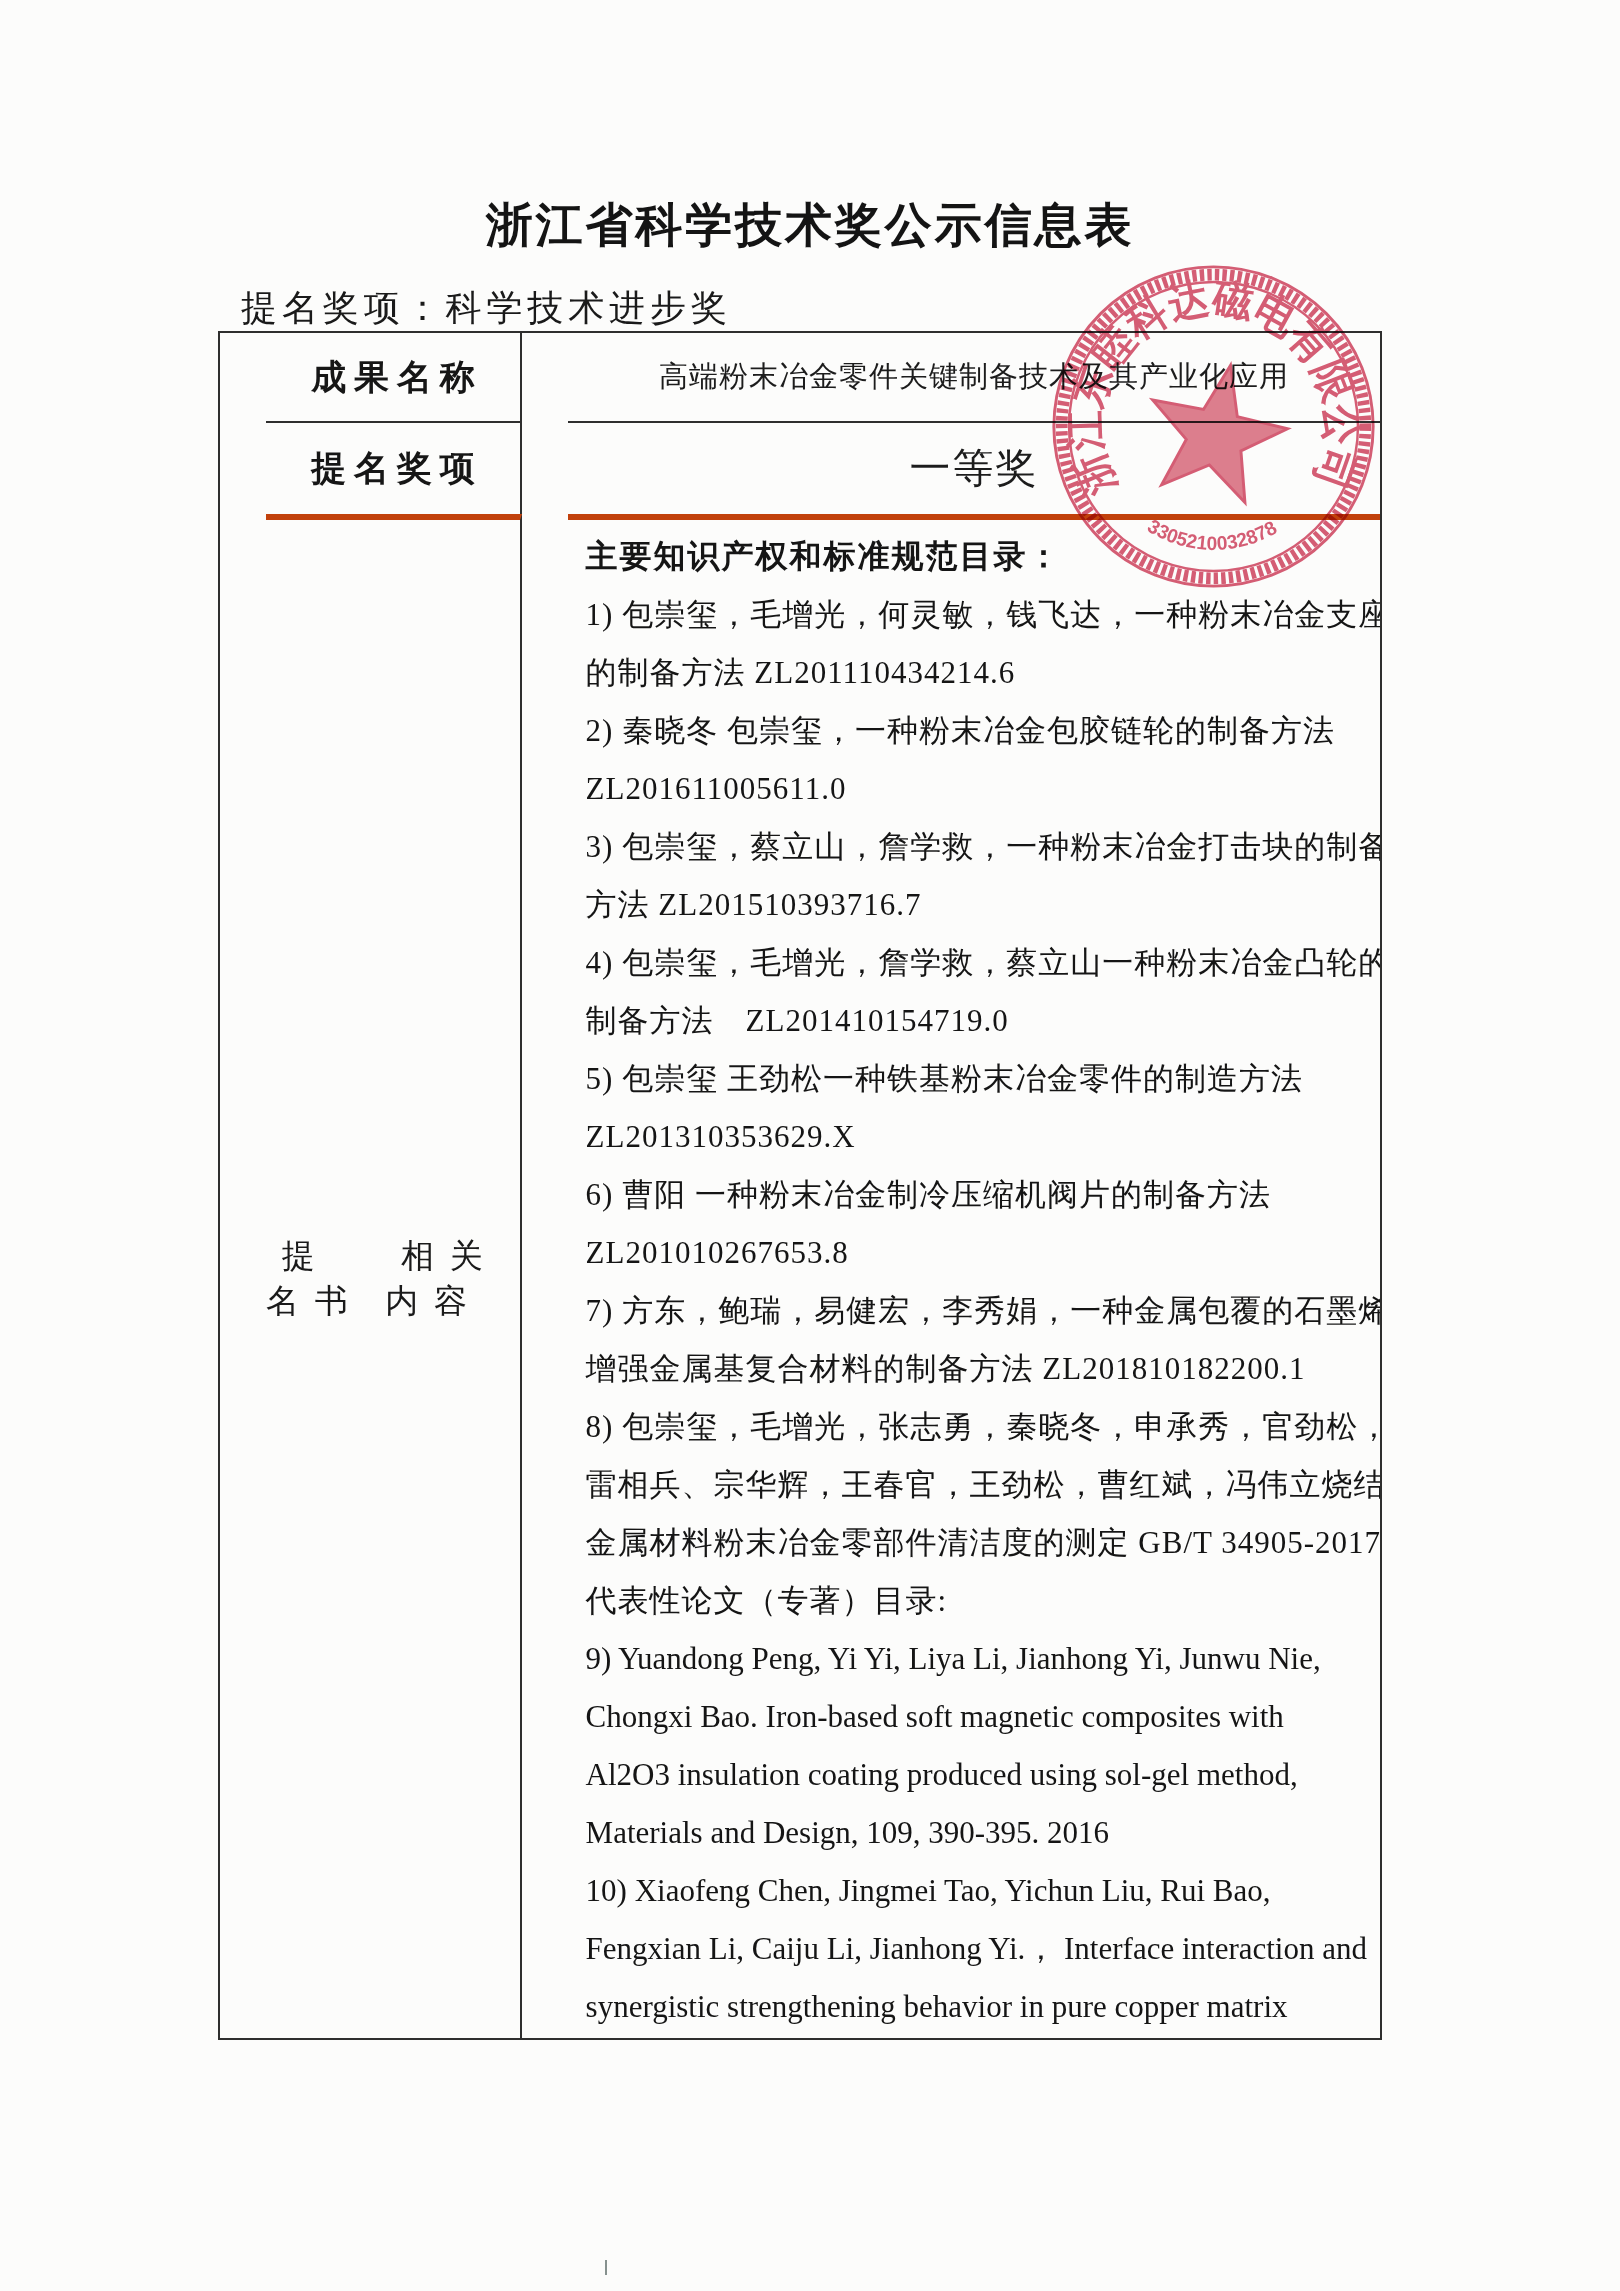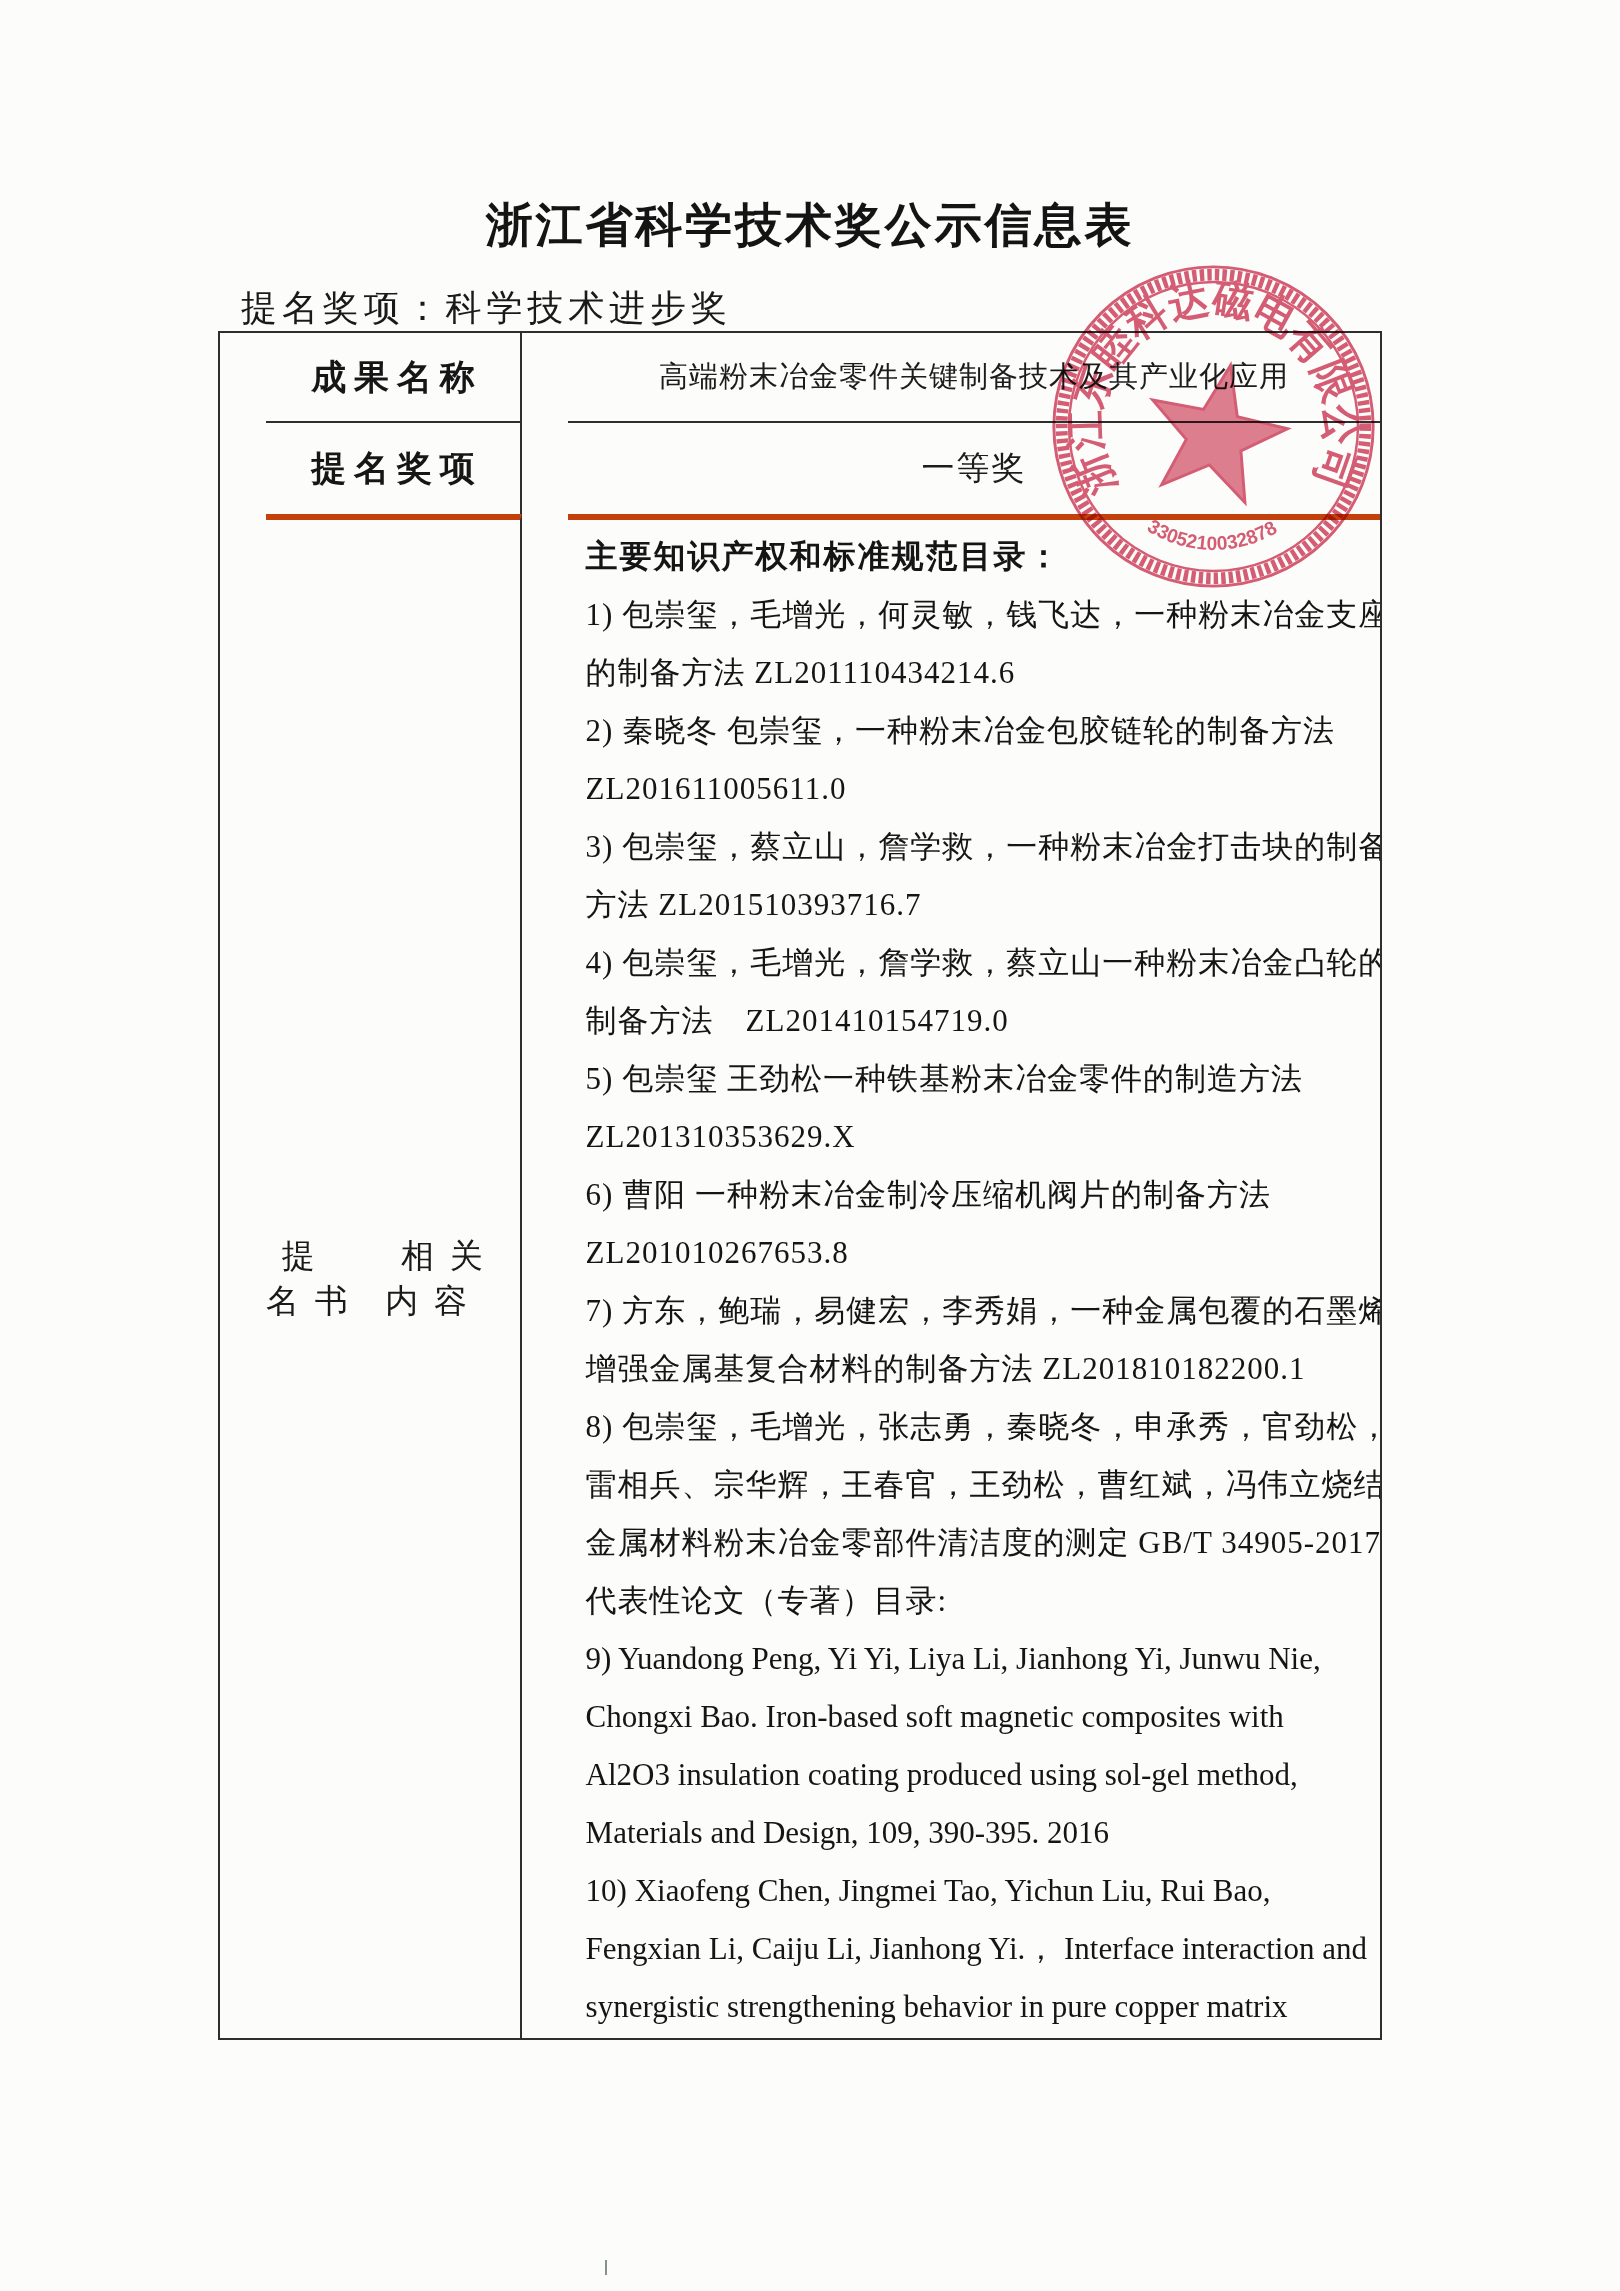--- a/index.html
+++ b/index.html
@@ -35,21 +35,21 @@
   }
   .cell { overflow:hidden;margin-left:46px; }
   .c-label { border-right:2px solid #2e2e2e; display:flex; align-items:center; justify-content:center; }
   .r2 { border-top:2px solid #2e2e2e; }
   .r3 { border-top:6px solid #c2410c; }
   .label-text {
     font-size:35px; font-weight:700; letter-spacing:7.8px; text-indent:7.8px; color:#161616;
   }
   .c-value { display:flex; align-items:center; justify-content:center; }
   .v1 { font-size:29px; letter-spacing:1px; }
-  .v2 { font-size:33px; letter-spacing:2px; }
+  .v2 { font-size:41px; letter-spacing:2px; }
 
   .r3-label { gap:15.7px; }
   .r3-label .label-line {
     font-size:33px; font-weight:400; letter-spacing:15.7px; text-indent:15.7px; color:#1a1a1a;
   }
   .r3-content { padding:7.8px 23.5px 0 17.6px; }
   .line {
     height:58px; display:flex; align-items:center;
     white-space:nowrap; font-size:31px; letter-spacing:1px; color:#151515;
   }

